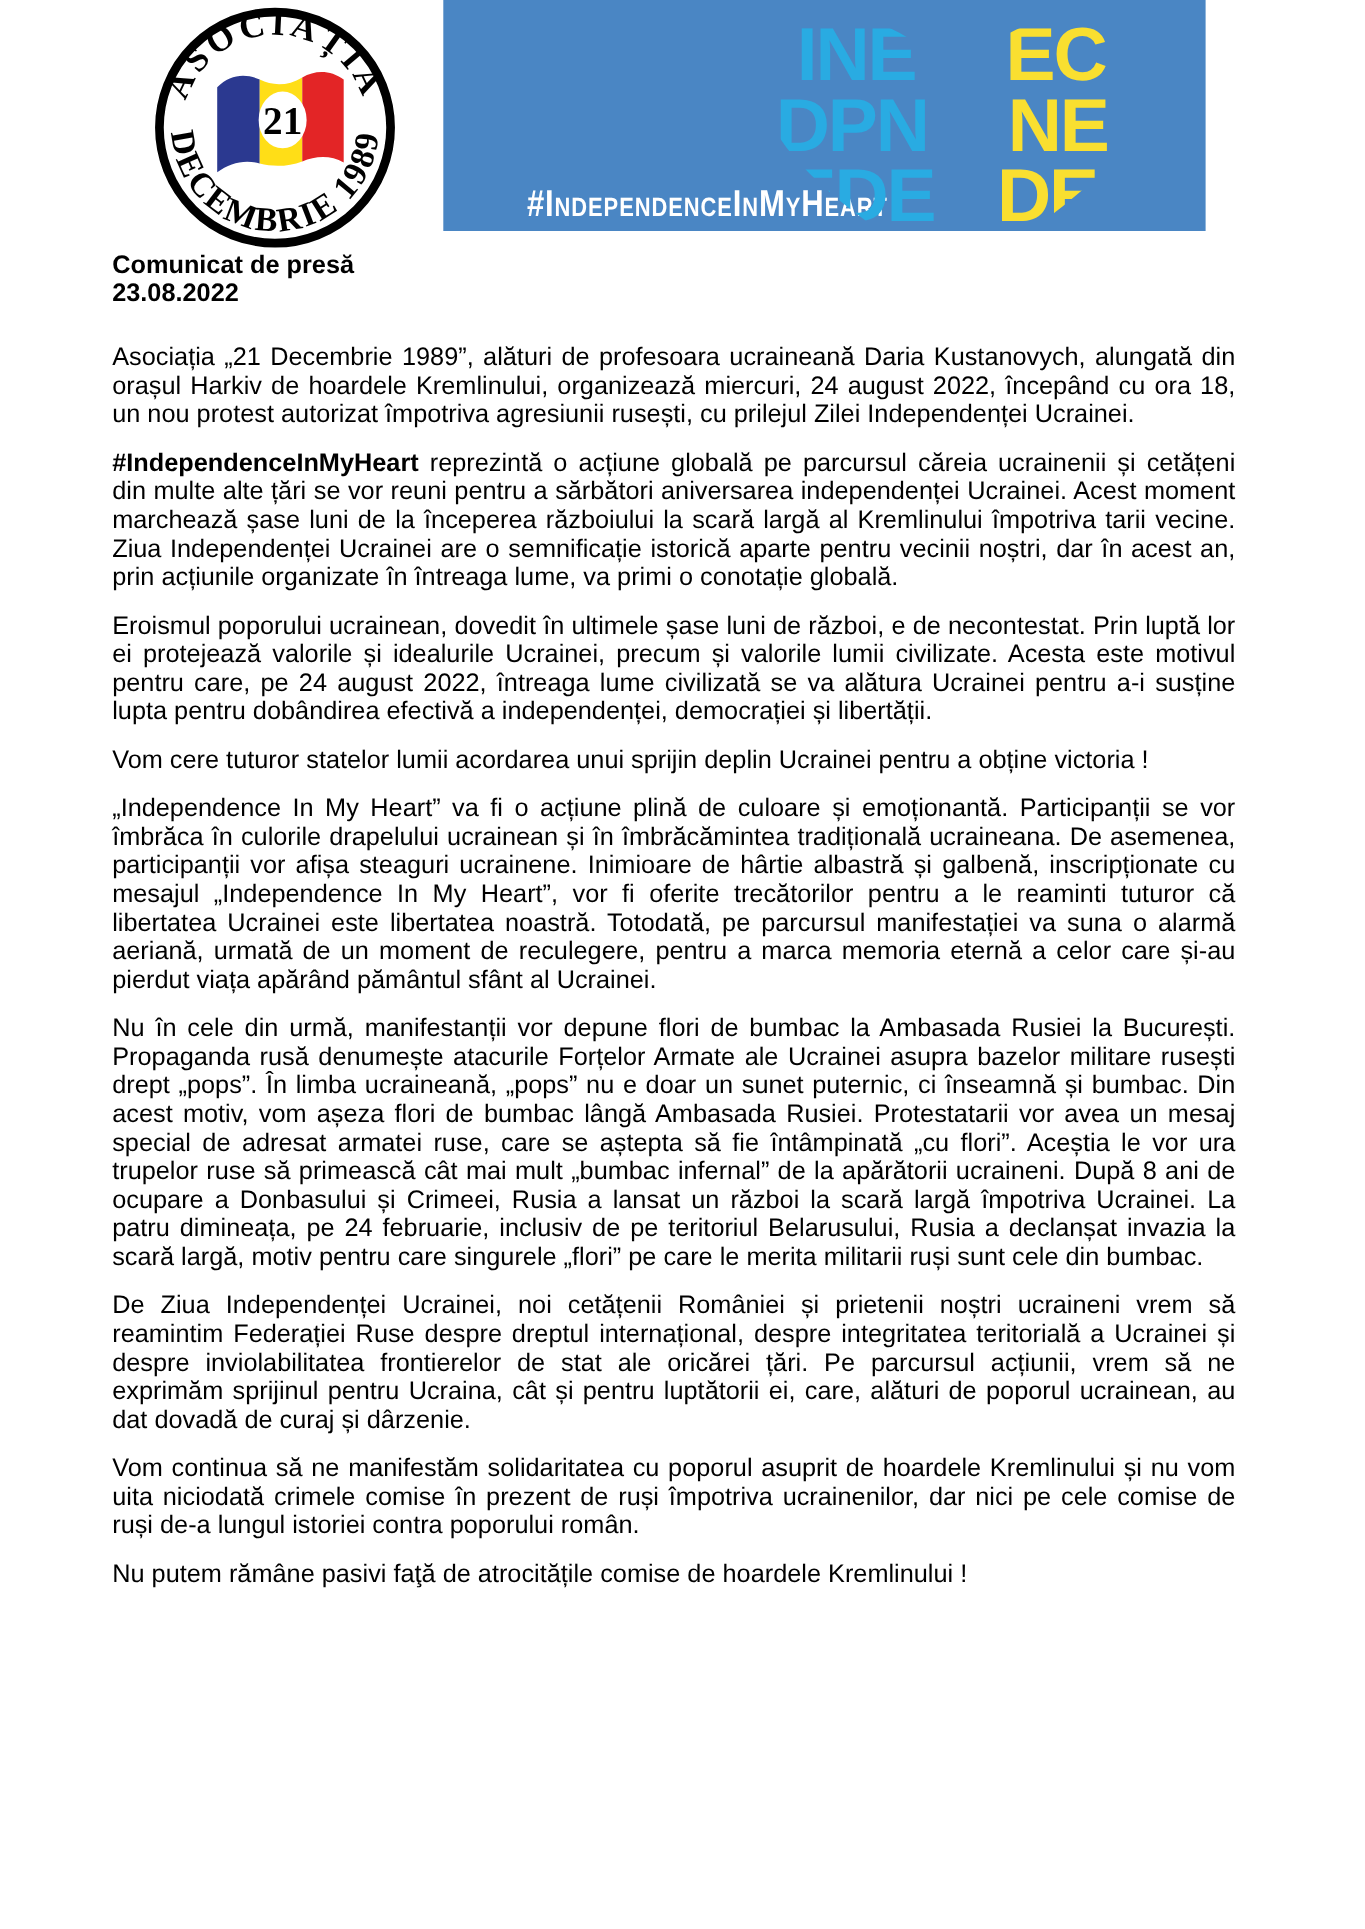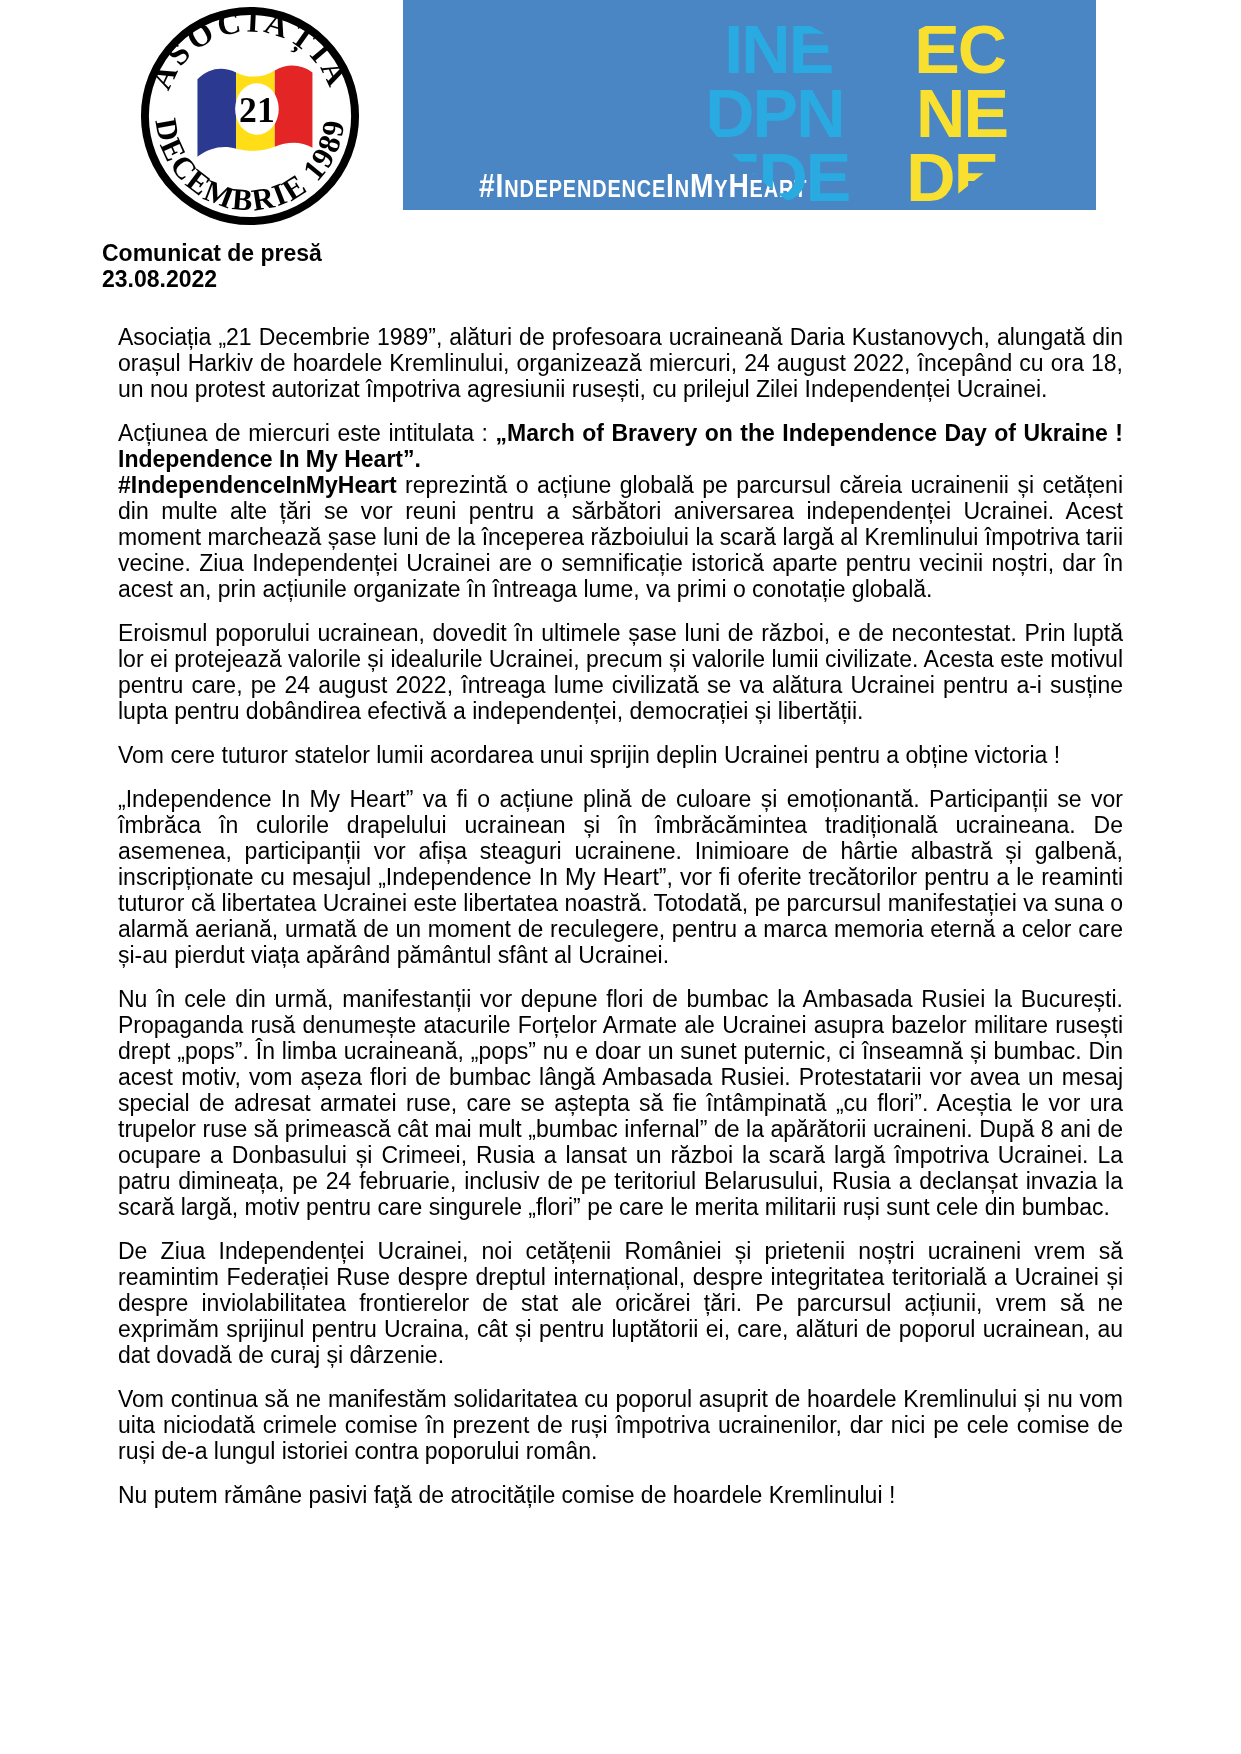--- a/index.html
+++ b/index.html
@@ -35,29 +35,29 @@
     white-space:nowrap;
   }
   .heart-svg { position:absolute; left:270px; top:4px; }
   .heart-letters {
     font-family:"Liberation Sans", sans-serif; font-weight:bold;
     text-anchor:middle; letter-spacing:-2px;
   }
 
   
   .content {
-    position:absolute; left:102px; top:240px; width:1021px;
+    position:absolute; left:102px; top:227px; width:1021px;
   }
   .doc-title, .doc-date {
     font-weight:bold; font-size:23px; line-height:26px;
   }
   .title-gap { height:32px; }
   .content p {
     font-size:23px; line-height:26px; text-align:justify;
-    margin:0 0 18px 16px;
+    margin:0 0 18px 0;
   }
   .content p.no-gap { margin-bottom:0; }
   .content strong { font-weight:bold; }
 </style>
 </head>
 <body>
 
 <div class="page">
 
   <div class="logo">
@@ -108,21 +108,20 @@
       </g>
     </svg>
   </div>
 
   <div class="content">
     <div class="doc-title">Comunicat de presă</div>
     <div class="doc-date">23.08.2022</div>
     <div class="title-gap"></div>
 
     <p><span>Asociația „21 Decembrie 1989”, alături de profesoara ucraineană Daria Kustanovych, alungată din orașul Harkiv de hoardele Kremlinului, organizează miercuri, 24 august 2022, începând cu ora 18, un nou protest autorizat împotriva agresiunii rusești, cu prilejul Zilei Independenței Ucrainei.</span></p>
-    <p class="no-gap"><span>Acțiunea de miercuri este intitulata : </span><strong>„March of Bravery on the Independence Day of Ukraine ! Independence In My Heart”.</strong></p>
     <p><strong>#IndependenceInMyHeart</strong><span> reprezintă o acțiune globală pe parcursul căreia ucrainenii și cetățeni din multe alte țări se vor reuni pentru a sărbători aniversarea independenței Ucrainei. Acest moment marchează șase luni de la începerea războiului la scară largă al Kremlinului împotriva tarii vecine. Ziua Independenței Ucrainei are o semnificație istorică aparte pentru vecinii noștri, dar în acest an, prin acțiunile organizate în întreaga lume, va primi o conotație globală.</span></p>
     <p><span>Eroismul poporului ucrainean, dovedit în ultimele șase luni de război, e de necontestat. Prin luptă lor ei protejează valorile și idealurile Ucrainei, precum și valorile lumii civilizate. Acesta este motivul pentru care, pe 24 august 2022, întreaga lume civilizată se va alătura Ucrainei pentru a-i susține lupta pentru dobândirea efectivă a independenței, democrației și libertății.</span></p>
     <p><span>Vom cere tuturor statelor lumii acordarea unui sprijin deplin Ucrainei pentru a obține victoria !</span></p>
     <p><span>„Independence In My Heart” va fi o acțiune plină de culoare și emoționantă. Participanții se vor îmbrăca în culorile drapelului ucrainean și în îmbrăcămintea tradițională ucraineana. De asemenea, participanții vor afișa steaguri ucrainene. Inimioare de hârtie albastră și galbenă, inscripționate cu mesajul „Independence In My Heart”, vor fi oferite trecătorilor pentru a le reaminti tuturor că libertatea Ucrainei este libertatea noastră. Totodată, pe parcursul manifestației va suna o alarmă aeriană, urmată de un moment de reculegere, pentru a marca memoria eternă a celor care și-au pierdut viața apărând pământul sfânt al Ucrainei.</span></p>
     <p><span>Nu în cele din urmă, manifestanții vor depune flori de bumbac la Ambasada Rusiei la București. Propaganda rusă denumește atacurile Forțelor Armate ale Ucrainei asupra bazelor militare rusești drept „pops”. În limba ucraineană, „pops” nu e doar un sunet puternic, ci înseamnă și bumbac. Din acest motiv, vom așeza flori de bumbac lângă Ambasada Rusiei. Protestatarii vor avea un mesaj special de adresat armatei ruse, care se aștepta să fie întâmpinată „cu flori”. Aceștia le vor ura trupelor ruse să primească cât mai mult „bumbac infernal” de la apărătorii ucraineni. După 8 ani de ocupare a Donbasului și Crimeei, Rusia a lansat un război la scară largă împotriva Ucrainei. La patru dimineața, pe 24 februarie, inclusiv de pe teritoriul Belarusului, Rusia a declanșat invazia la scară largă, motiv pentru care singurele „flori” pe care le merita militarii ruși sunt cele din bumbac.</span></p>
     <p><span>De Ziua Independenței Ucrainei, noi cetățenii României și prietenii noștri ucraineni vrem să reamintim Federației Ruse despre dreptul internațional, despre integritatea teritorială a Ucrainei și despre inviolabilitatea frontierelor de stat ale oricărei țări. Pe parcursul acțiunii, vrem să ne exprimăm sprijinul pentru Ucraina, cât și pentru luptătorii ei, care, alături de poporul ucrainean, au dat dovadă de curaj și dârzenie.</span></p>
     <p><span>Vom continua să ne manifestăm solidaritatea cu poporul asuprit de hoardele Kremlinului și nu vom uita niciodată crimele comise în prezent de ruși împotriva ucrainenilor, dar nici pe cele comise de ruși de-a lungul istoriei contra poporului român.</span></p>
     <p><span>Nu putem rămâne pasivi faţă de atrocitățile comise de hoardele Kremlinului !</span></p>
   </div>
 

